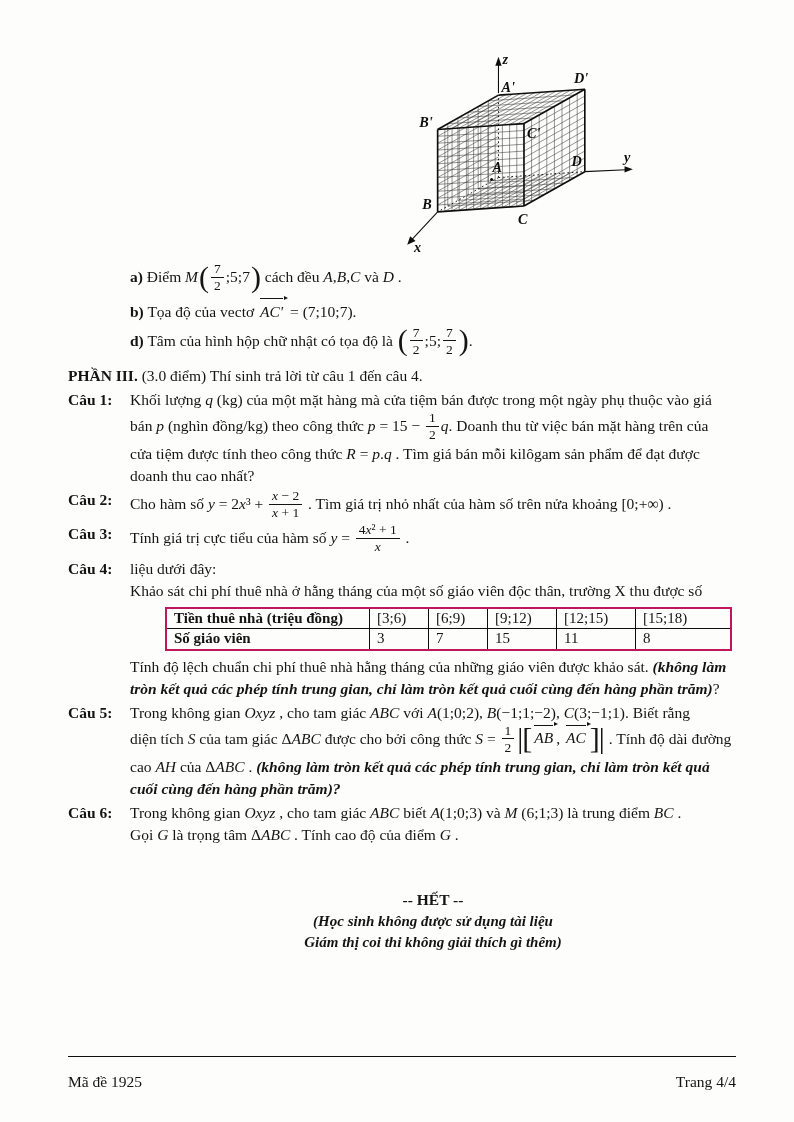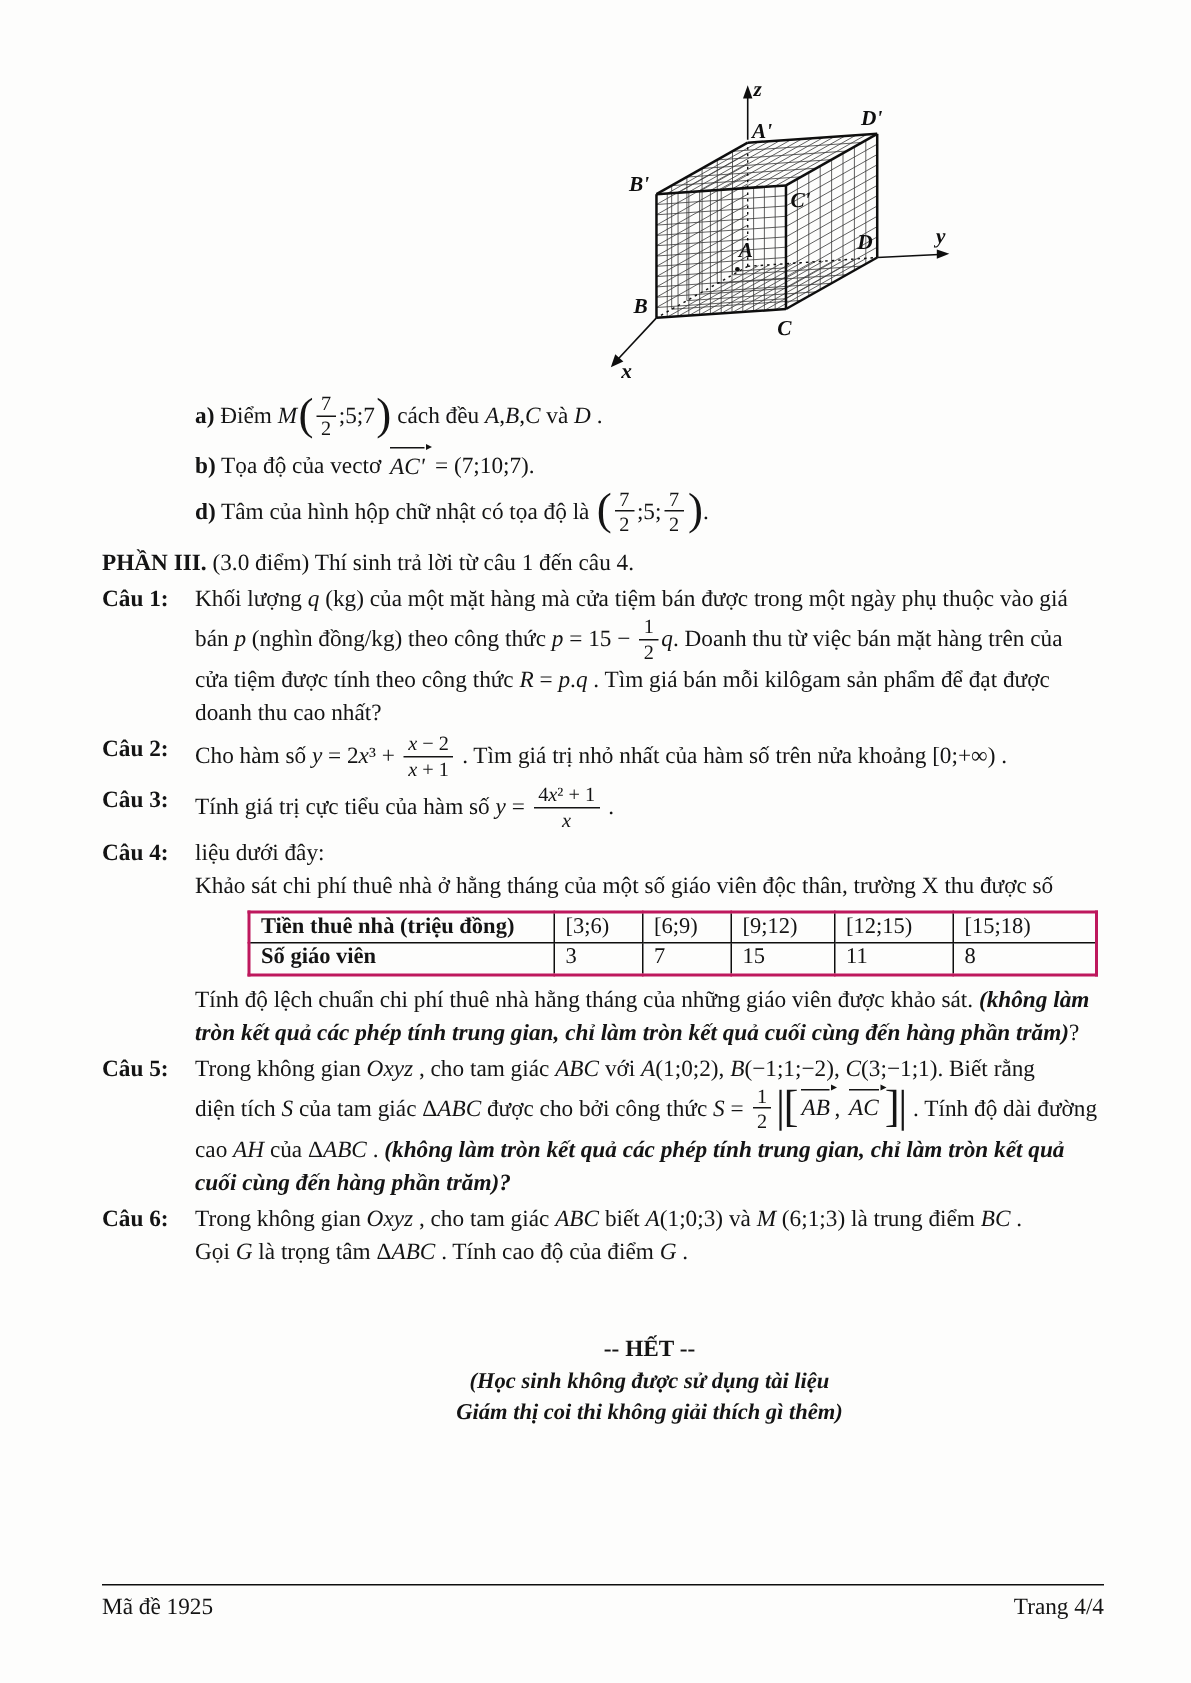--- a/index.html
+++ b/index.html
@@ -34,21 +34,21 @@
   .heading{margin-top:7px;}
   .q{position:relative;padding-left:62px;margin-top:2px;}
   .qlabel{position:absolute;left:0;top:0;font-weight:bold;white-space:nowrap;}
   .dtable{border-collapse:collapse;margin:5px 0 5px 35px;font-size:15px;}
   .dtable td,.dtable th{border:1px solid #0e0e0e;padding:0 7px;line-height:19.5px;font-weight:normal;text-align:left;white-space:nowrap;}
   .dtable th{font-weight:bold;}
   .dtable{border:2px solid #be185d;}
   .ending{margin-left:62px;text-align:center;margin-top:3px;}
   .het{font-weight:bold;margin-top:43px;}
   .note{font-style:italic;font-weight:bold;font-size:15px;line-height:21px;}
-  .footer{position:absolute;left:68px;right:58px;top:1056px;border-top:1.6px solid #0e0e0e;padding-top:4px;display:flex;justify-content:space-between;}
+  .footer{position:absolute;left:68px;right:58px;top:1056px;border-top:1.6px solid #0e0e0e;padding-top:14px;display:flex;justify-content:space-between;}
 </style>
 </head>
 <body>
 
 <div class="content">
 
   <div class="figure">
     <svg id="fig" viewBox="0 0 250 212" width="250" height="208">
       <g id="fig-grid">
           <line x1="45.333333333333336" y1="164.5" x2="45.333333333333336" y2="80.5" class="g"></line>

